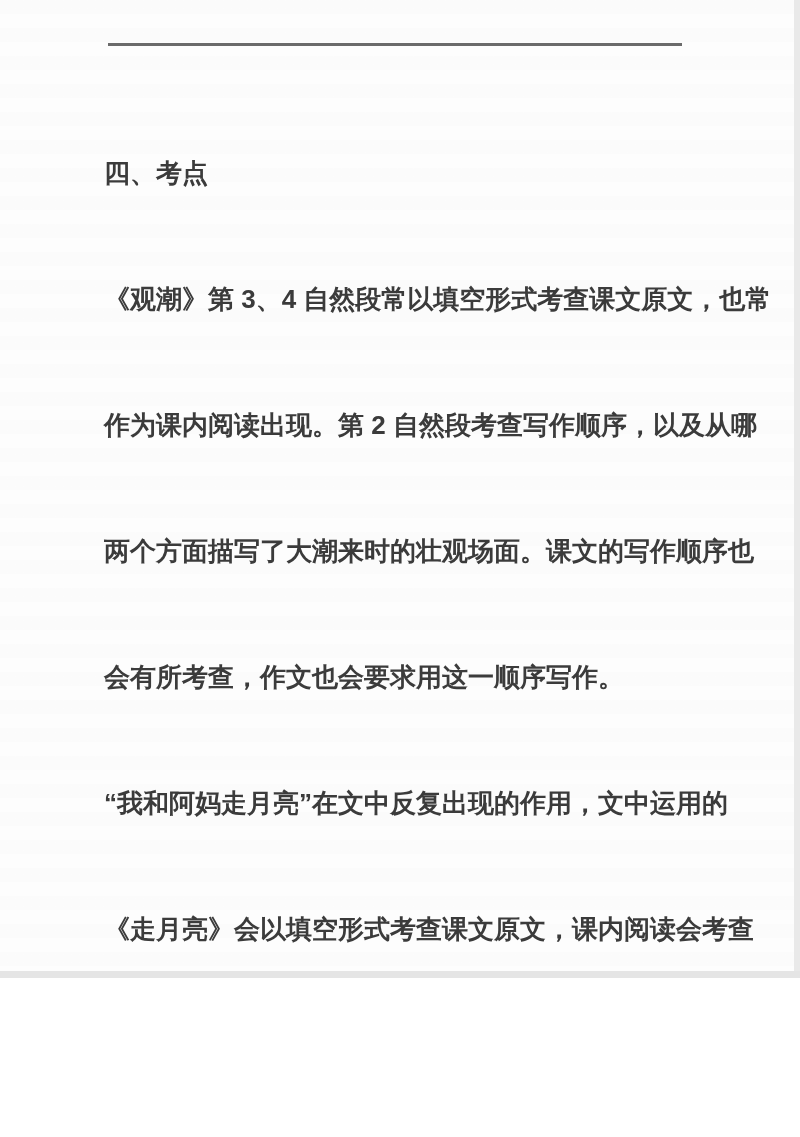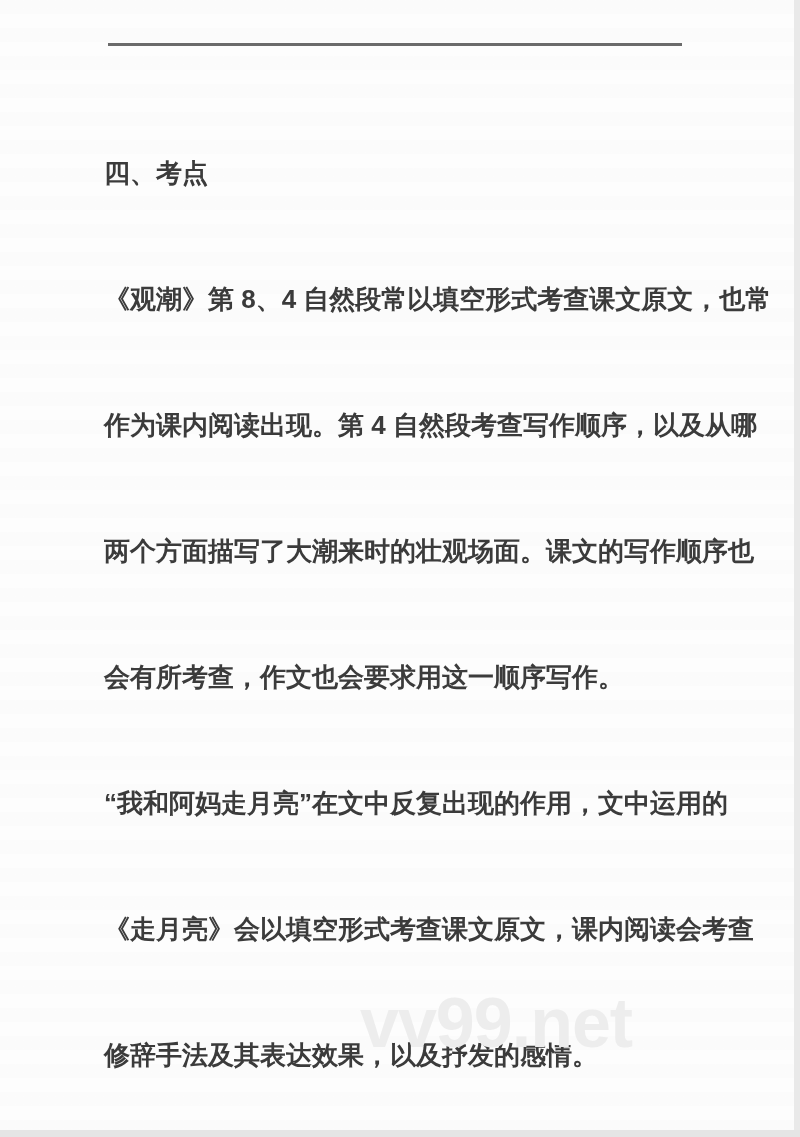--- a/index.html
+++ b/index.html
@@ -3,21 +3,21 @@
 <meta charset="utf-8">
 <style>
   html, body {
     margin: 0;
     padding: 0;
     background: #ffffff;
   }
   .page {
     position: relative;
     width: 800px;
-    height: 1137px;
+    height: 978px;
     background: #fdfdfd;
     background-image: repeating-linear-gradient(
       to bottom,
       rgba(0,0,0,0.006) 0px, rgba(0,0,0,0.006) 14px,
       rgba(255,255,255,0.01) 14px, rgba(255,255,255,0.01) 28px);
     overflow: hidden;
     font-family: "Liberation Sans", sans-serif;
   }
   .divider {
     position: absolute;
@@ -72,22 +72,22 @@
 </style>
 </head>
 <body>
 
 <div class="page">
 
   <div class="divider"></div>
 
   <div class="text-block">
     <div class="line heading">四、考点</div>
-    <div class="line">《观潮》第 8、4 自然段常以填空形式考查课文原文，也常</div>
-    <div class="line">作为课内阅读出现。第 4 自然段考查写作顺序，以及从哪</div>
+    <div class="line">《观潮》第 3、4 自然段常以填空形式考查课文原文，也常</div>
+    <div class="line">作为课内阅读出现。第 2 自然段考查写作顺序，以及从哪</div>
     <div class="line">两个方面描写了大潮来时的壮观场面。课文的写作顺序也</div>
     <div class="line">会有所考查，作文也会要求用这一顺序写作。</div>
     <div class="line">“我和阿妈走月亮”在文中反复出现的作用，文中运用的</div>
     <div class="line">《走月亮》会以填空形式考查课文原文，课内阅读会考查</div>
     <div class="line">修辞手法及其表达效果，以及抒发的感情。</div>
     
     
     
     
     

